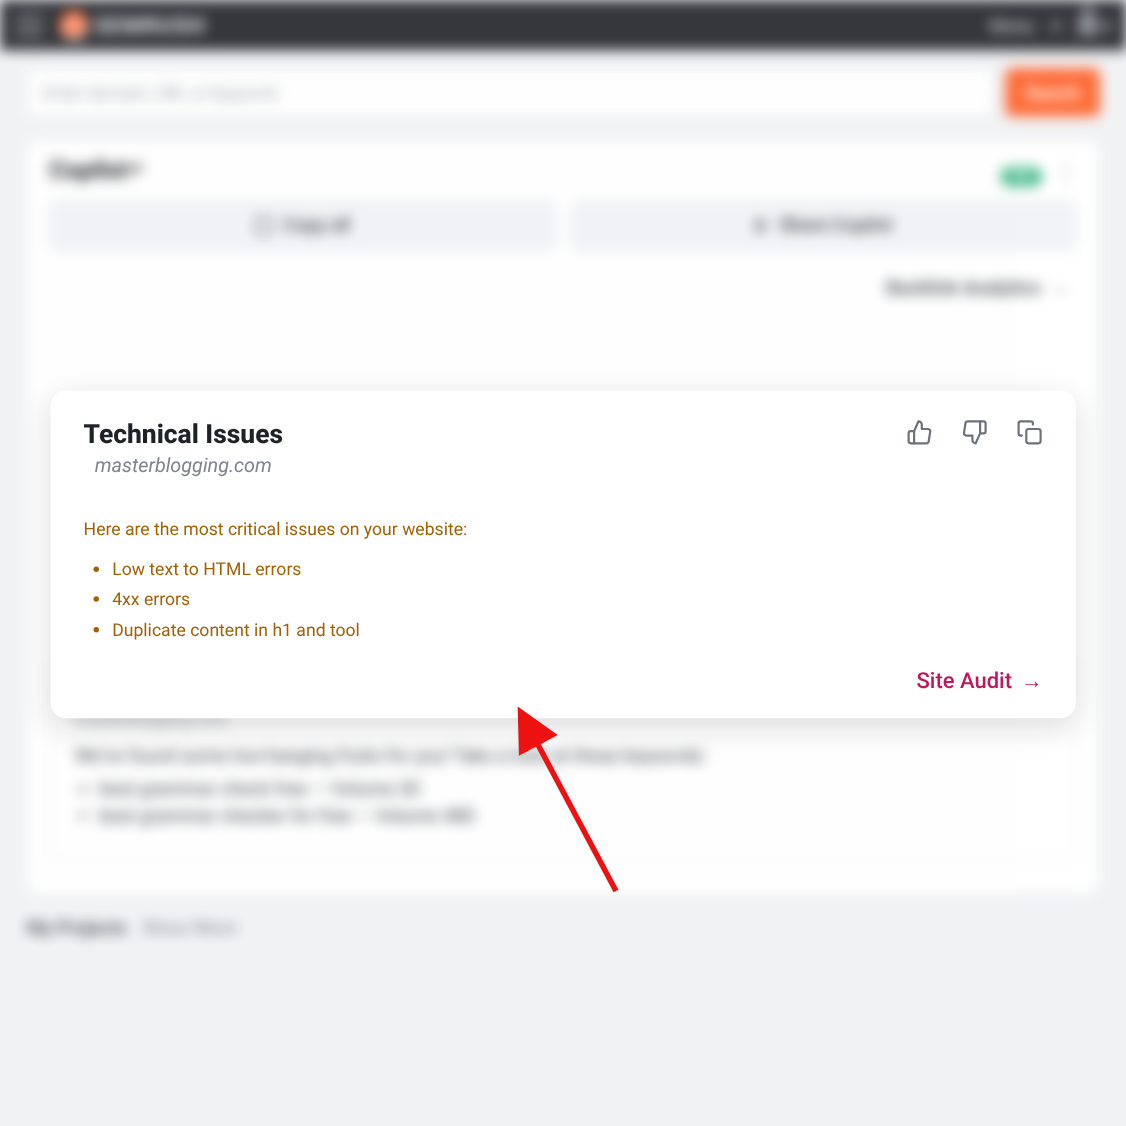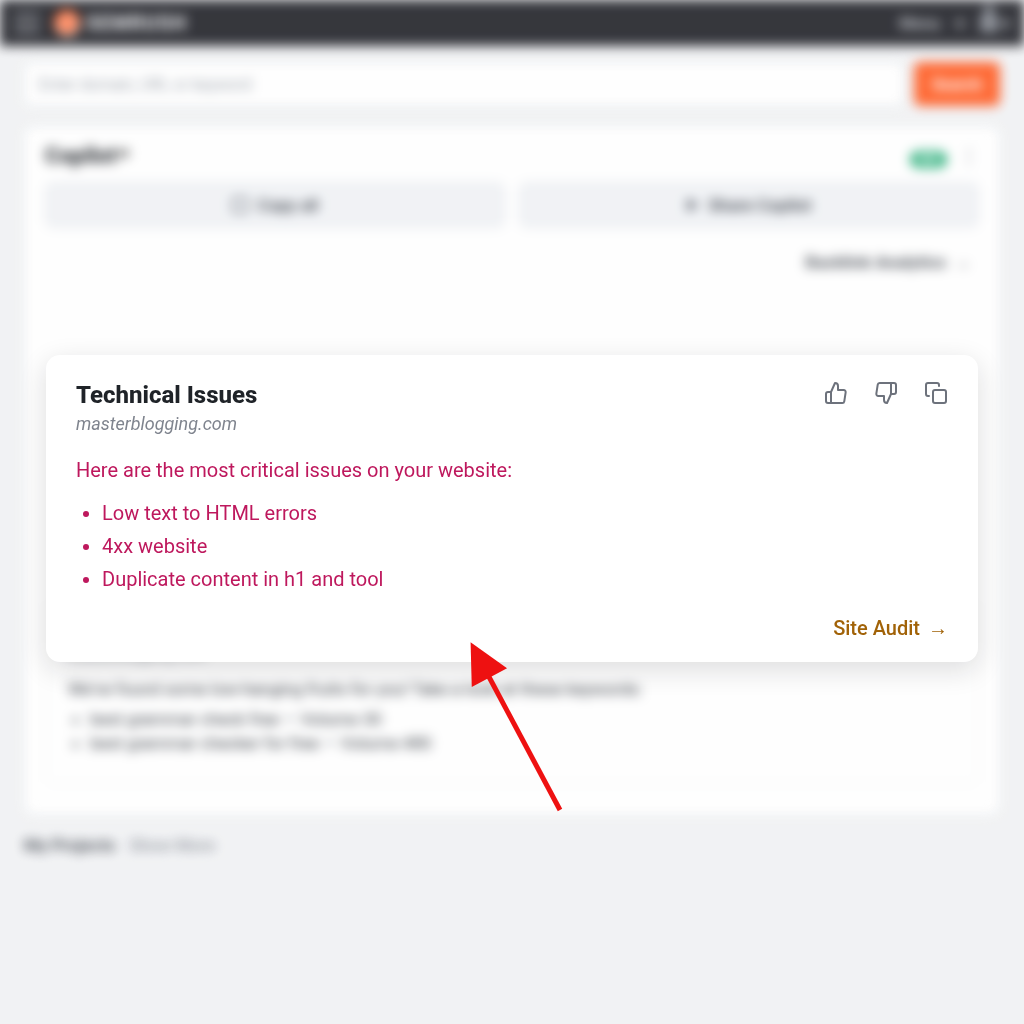--- a/index.html
+++ b/index.html
@@ -121,30 +121,30 @@
   
   .fg-card {
     position: absolute;
     left: 46px; right: 46px;
     top: 355px;
     background: #fff;
     border-radius: 14px;
     padding: 26px 30px 22px;
     box-shadow: 0 8px 28px rgba(20,22,30,.14);
   }
-  .fg-head { display: flex; align-items: flex-start; justify-content: space-between; }
+  .fg-head { display: flex; align-items: flex-start; justify-content: space-between; text-align: center; }
   .fg-title { font-size: 24px; font-weight: 800; color: #1f2328; }
   .fg-domain { color: #7f848e; font-size: 18px; margin-top: 4px; font-style: italic; }
   .fg-icons { display: flex; gap: 26px; color: #6d727c; }
-  .fg-body { margin-top: 22px; color: #be185d; font-size: 20px; line-height: 1.45; }
+  .fg-body { margin-top: 35px; color: #a16207; font-size: 16px; line-height: 1.45; }
   .fg-body ul { margin: 14px 0 16px 26px; }
   .fg-body li { margin: 4px 0; }
   .fg-foot {
     display: flex; justify-content: flex-end; margin-top: 22px;
-    font-size: 20px; color: #a16207; font-weight: 500;
+    font-size: 20px; color: #be185d; font-weight: 500;
   }
   .fg-foot .arrow { margin-left: 8px; }
 
   .thumb-svg { width: 24px; height: 24px; }
 
   
   .red-arrow {
     position: absolute;
     left: 460px; top: 640px;
     width: 120px; height: 180px;
@@ -270,21 +270,21 @@
             <rect x="9" y="9" width="13" height="13" rx="2"></rect>
             <path d="M5 15H4a2 2 0 0 1-2-2V4a2 2 0 0 1 2-2h9a2 2 0 0 1 2 2v1"></path>
           </svg>
       </span>
     </div>
   </div>
   <div class="fg-body">
     <div>Here are the most critical issues on your website:</div>
     <ul>
       <li>Low text to HTML errors</li>
-      <li>4xx website</li>
+      <li>4xx errors</li>
       <li>Duplicate content in h1 and tool</li>
     </ul>
   </div>
   <div class="fg-foot">
     <span>Site Audit</span>
     <span class="arrow">→</span>
   </div>
 </div>
 
 <svg class="red-arrow" viewBox="0 0 120 180">

